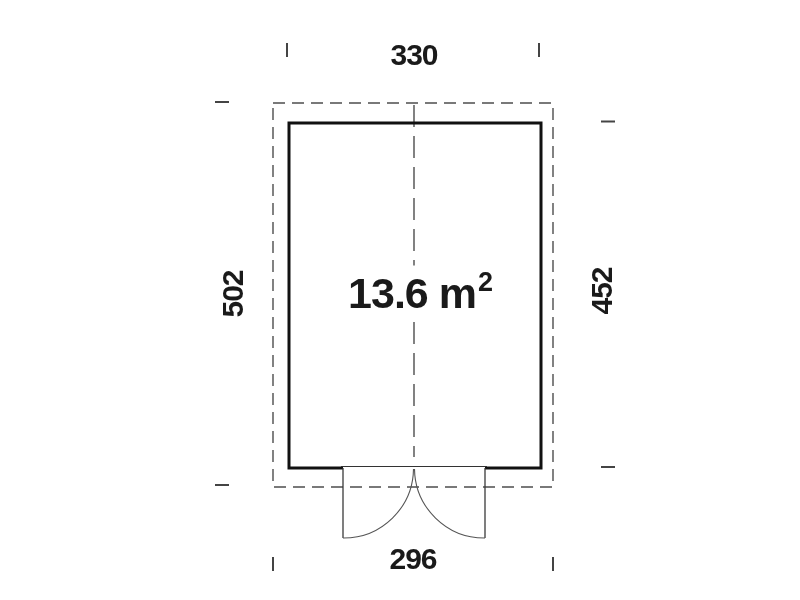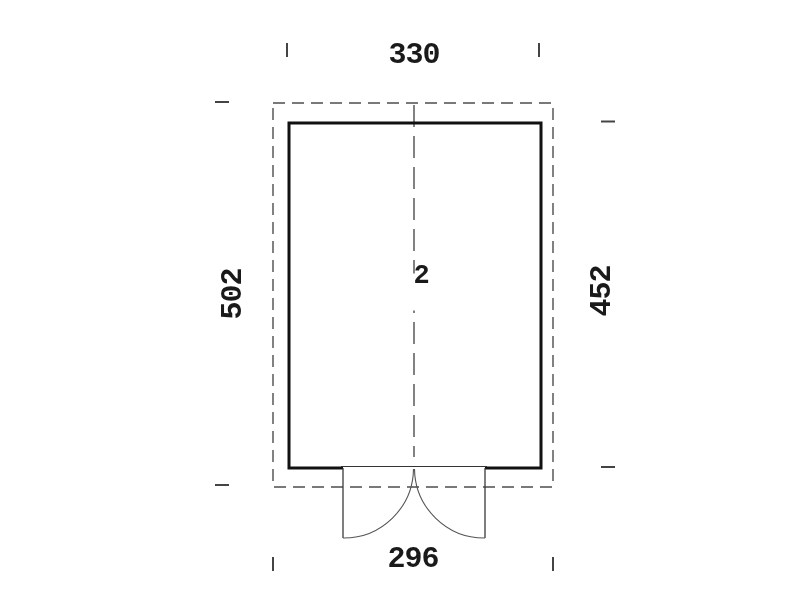--- a/index.html
+++ b/index.html
@@ -8,21 +8,21 @@
     --dash:#4d4d4d;
     --thin:#555555;
     --tick:#444444;
     --text:#1a1a1a;
   }
   html,body{margin:0;padding:0;background:var(--bg);}
   #canvas{
     position:relative;
     width:800px;height:600px;
     background:var(--bg);
-    font-family:Liberation Mono, monospace;
+    font-family:Liberation Sans, sans-serif;
     color:var(--text);
     overflow:hidden;
   }
   svg{position:absolute;left:0;top:0;}
 
   
   .outer-dash{fill:none;stroke:var(--dash);stroke-width:1.4;stroke-dasharray:12 7;}
   .center-dash{fill:none;stroke:var(--dash);stroke-width:1.4;stroke-dasharray:22 9;}
   .wall{fill:none;stroke:var(--wall);stroke-width:3;}
   .door-head{fill:none;stroke:#333333;stroke-width:1.1;}
@@ -105,16 +105,17 @@
 
   <div class="dim" style="left:414px;top:55px;">330</div>
 
   <div class="dim vert-left" style="left:233px;top:294px;">502</div>
 
   <div class="dim vert-right" style="left:602px;top:291px;">452</div>
 
   <div class="dim" style="left:413px;top:559px;">296</div>
 
   <div class="area-label" style="left:420px;top:292px;">
+    <span>13.6 m</span>
       <span class="sup">2</span>
   </div>
 
 </div>
 
 </body></html>

